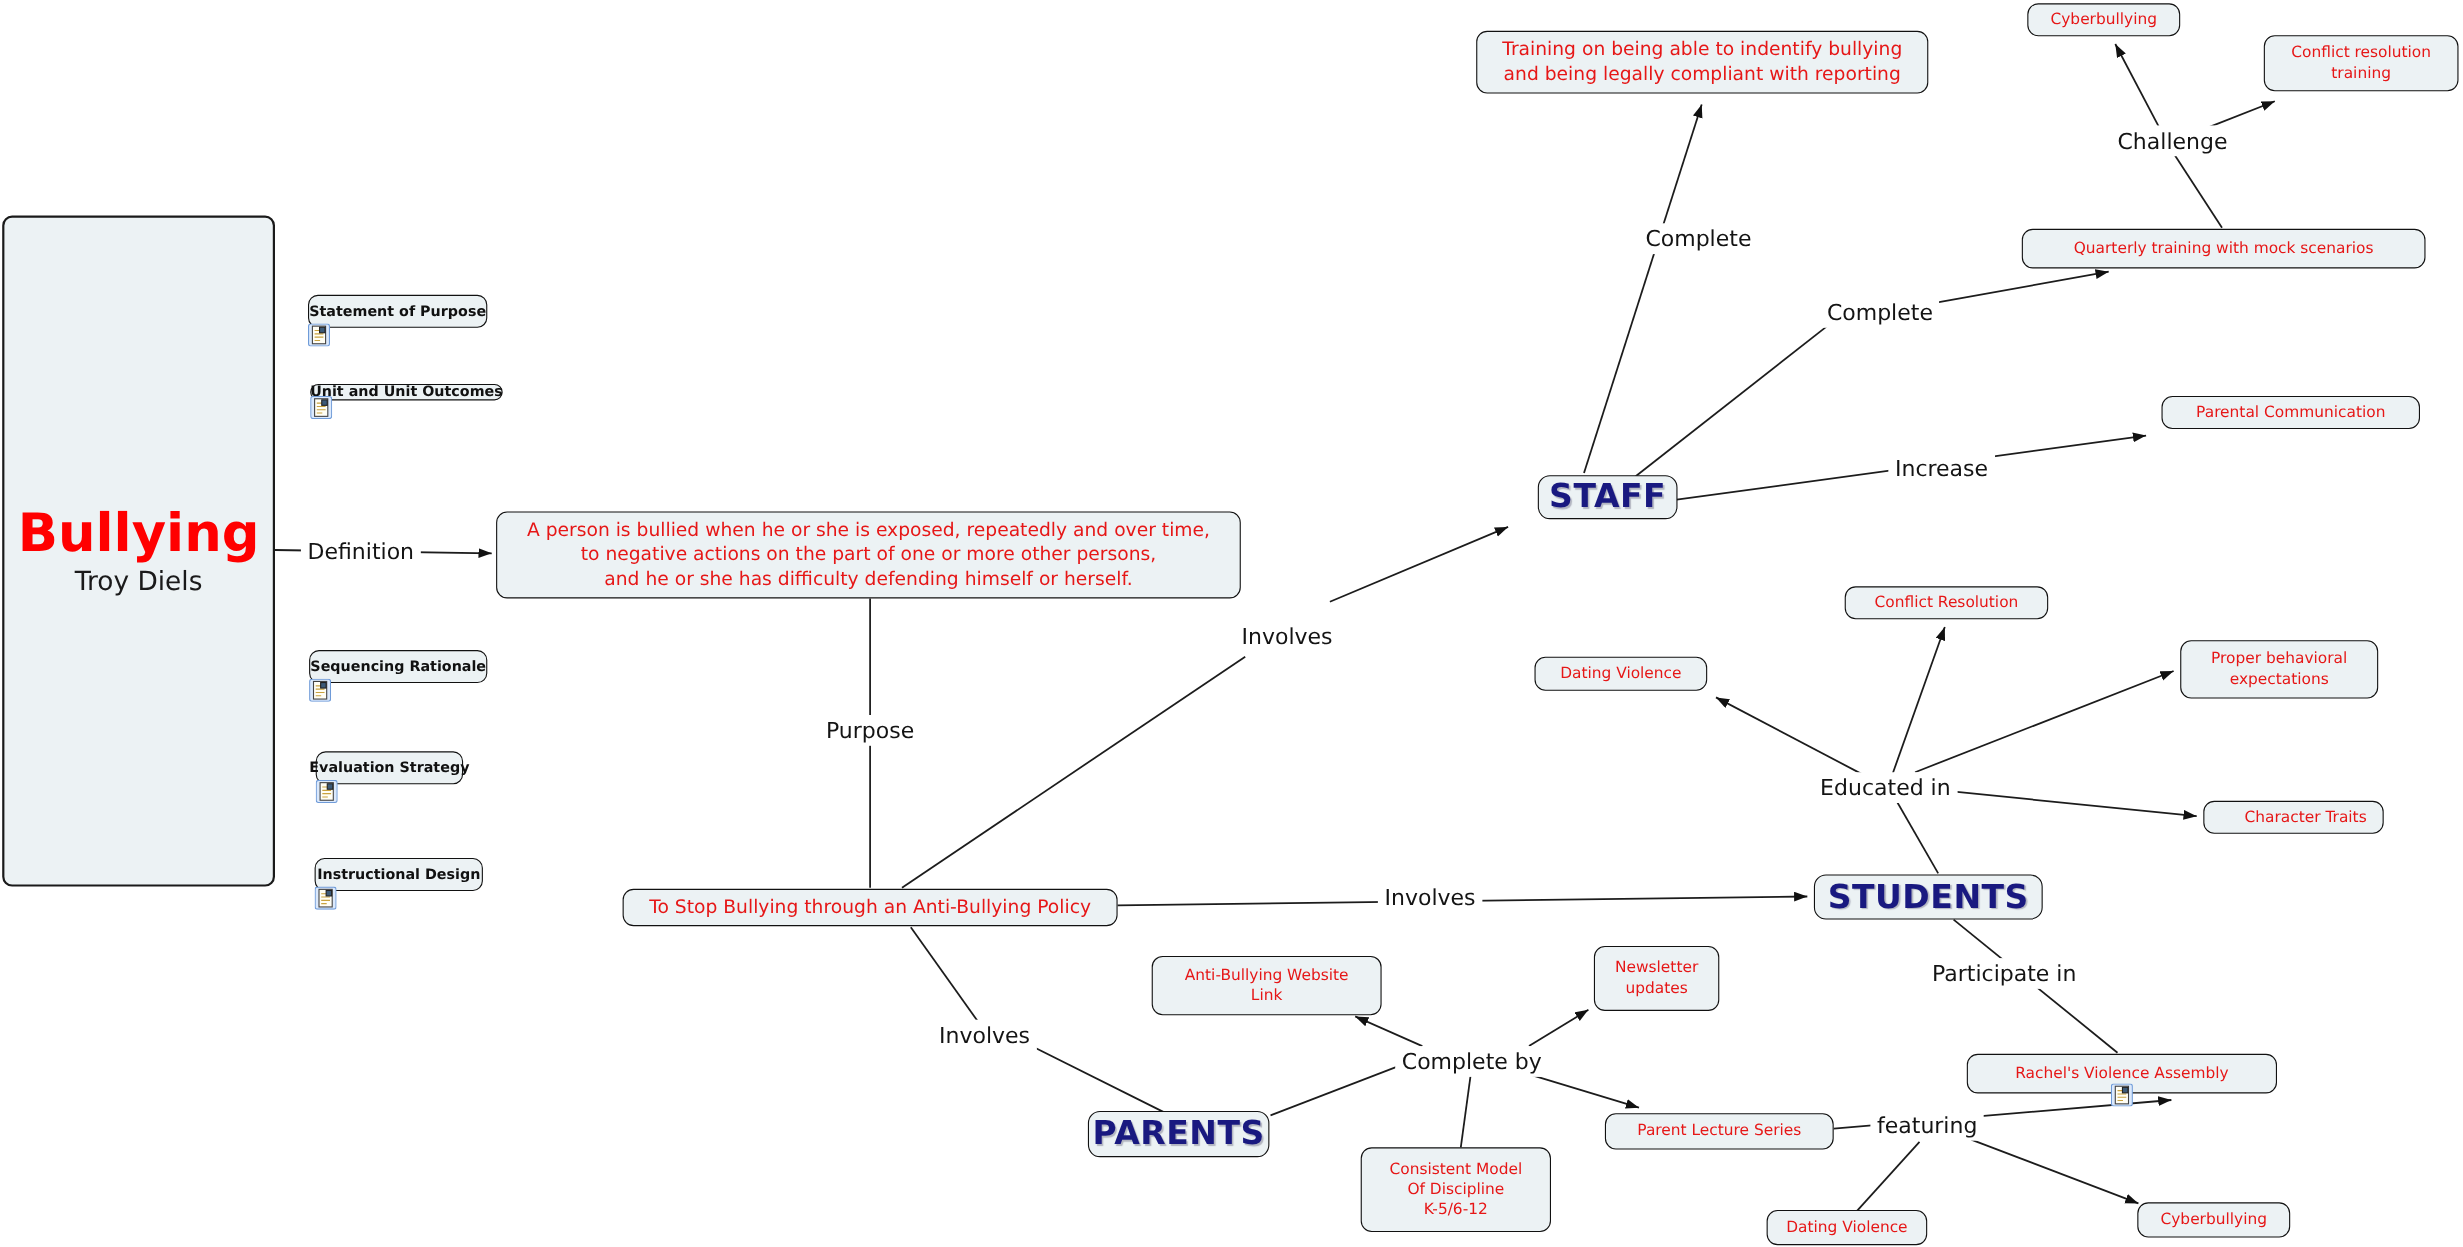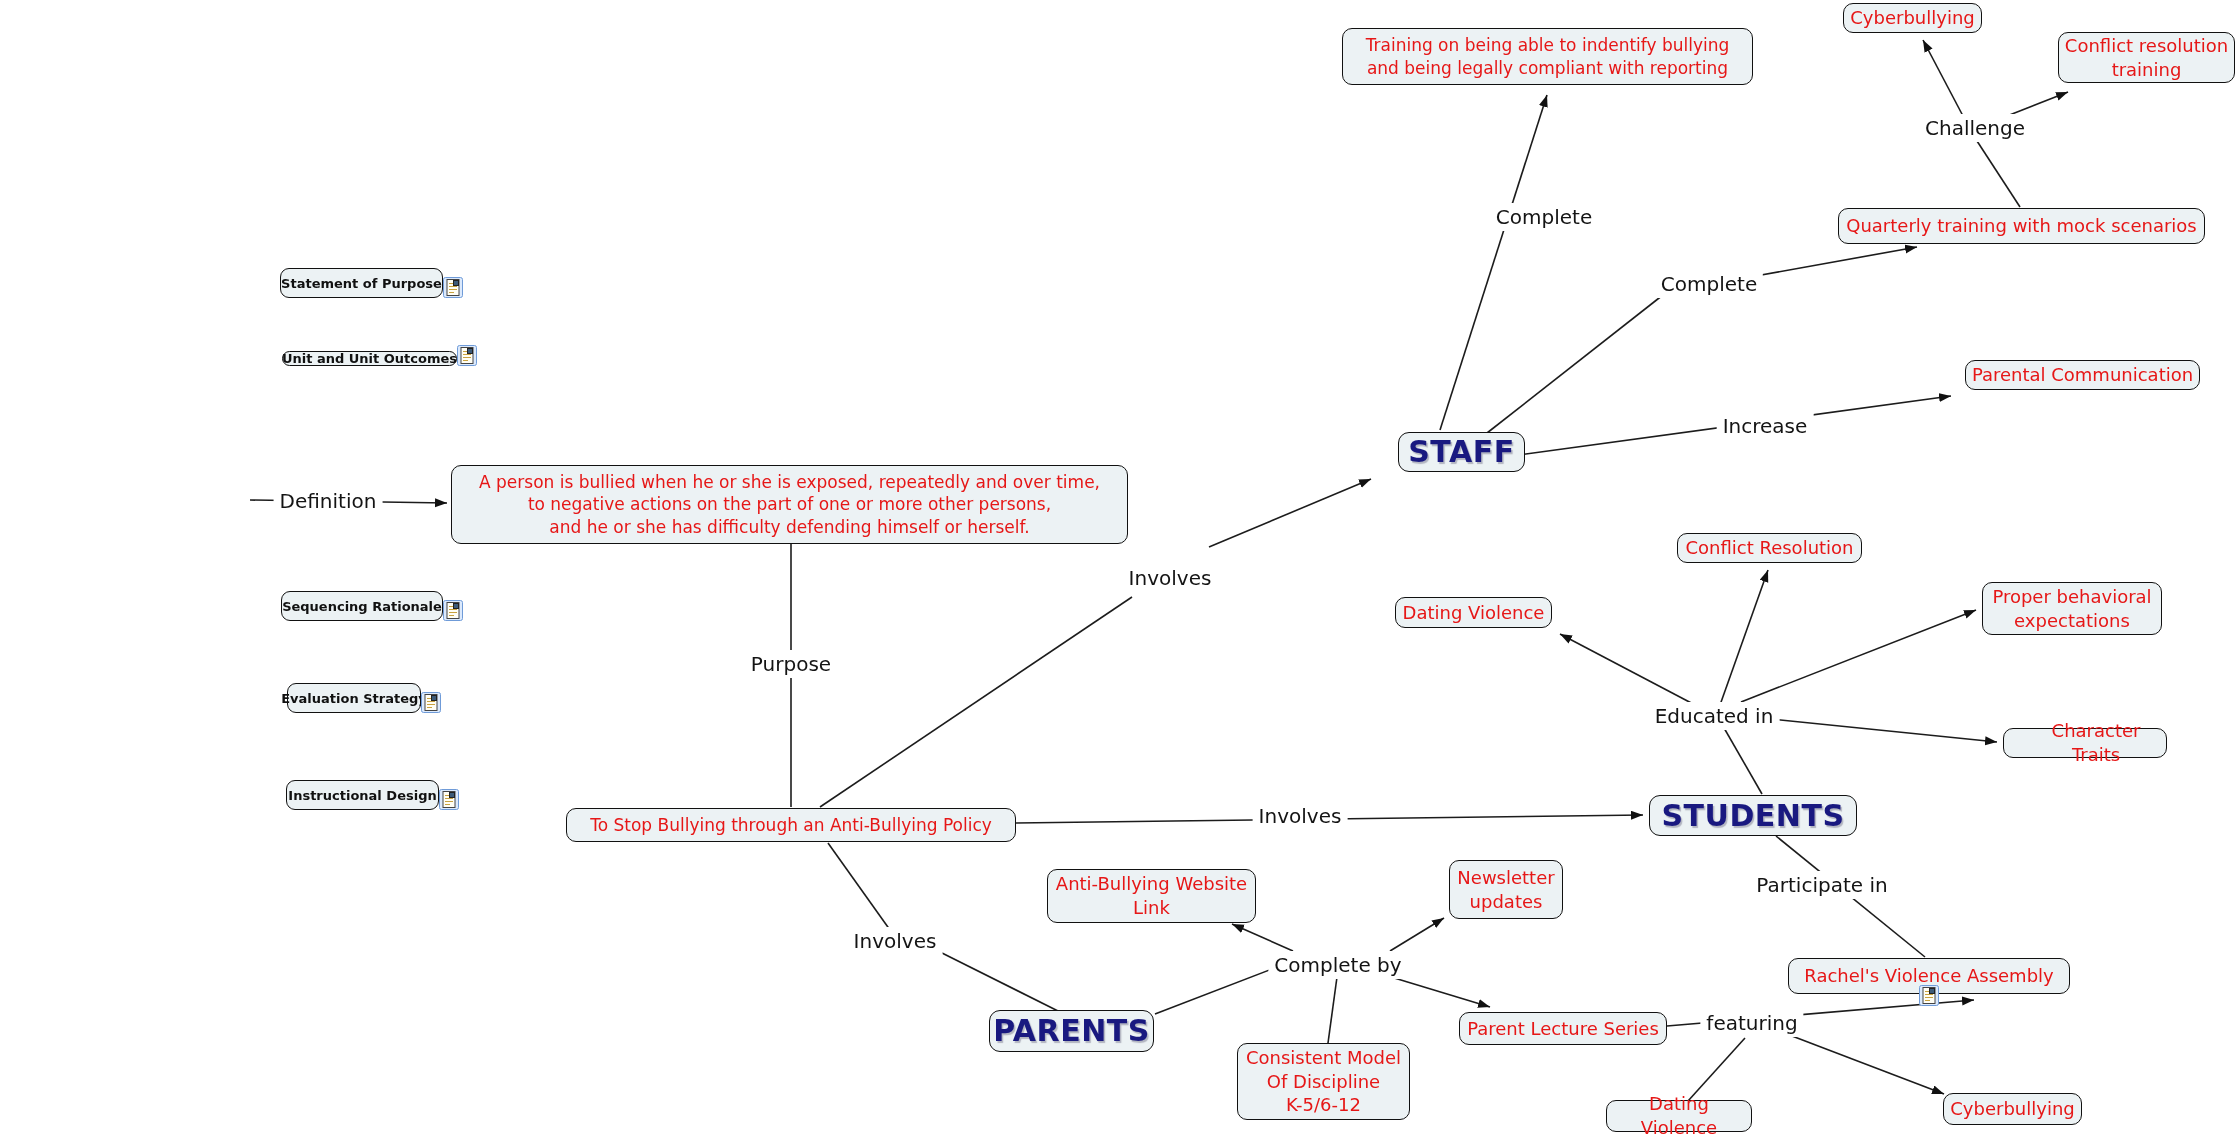--- a/index.html
+++ b/index.html
@@ -9,21 +9,21 @@
   }
   #map{position:relative;width:2239px;height:1134px;background:#ffffff;}
   #lines{position:absolute;left:0;top:0;z-index:1;}
   #lines line{stroke:#1c1c1c;stroke-width:1.6;}
 
   
   .node{
     position:absolute;z-index:3;box-sizing:border-box;
     background:#ecf2f4;border:1.6px solid #111;border-radius:10px;
     display:flex;align-items:center;justify-content:center;text-align:center;
-    font-size:18px;color:#e61717;white-space:pre-line;line-height:1.32;
+    font-size:14px;color:#e61717;white-space:pre-line;line-height:1.32;
     padding:1px 4px;
   }
   .fs17{font-size:17px;}
   .node.navy{
     color:#191980;font-weight:bold;font-size:30px;letter-spacing:0.5px;
     text-shadow:1.5px 1.5px 1px rgba(130,130,150,0.55);
     border-radius:11px;
   }
 
   
@@ -36,21 +36,21 @@
   .main-author{font-size:24px;color:#1a1a1a;margin-top:4px;}
 
   
   .link-label{
     position:absolute;z-index:2;transform:translate(-50%,-50%);
     background:#ffffff;color:#141414;font-size:20px;line-height:1.1;
     padding:3px 6px;white-space:nowrap;
   }
 
   
-  .resource-node{position:absolute;z-index:3;display:flex;flex-direction:row;align-items:flex-end;}
+  .resource-node{position:absolute;z-index:3;display:flex;flex-direction:column;align-items:flex-start;}
   .resource-node .rbox{
     box-sizing:border-box;background:#ecf2f4;border:1.6px solid #111;border-radius:9px;
     display:flex;align-items:center;justify-content:center;
     font-size:13px;font-weight:bold;color:#111;white-space:nowrap;padding:0 8px;
   }
   .resource-icon{margin-top:-4px;z-index:4;}
   .float-icon{position:absolute;z-index:4;}
 </style>
 </head>
 <body>
@@ -99,20 +99,24 @@
     <line x1="1745" y1="1038" x2="1688" y2="1101"></line>
     <line x1="1792" y1="1036" x2="1944" y2="1094" marker-end="url(#arrow)"></line>
 
     <line x1="1155" y1="1014" x2="1285" y2="964"></line>
     <line x1="1293" y1="951" x2="1232" y2="924" marker-end="url(#arrow)"></line>
     <line x1="1390" y1="951" x2="1444" y2="918" marker-end="url(#arrow)"></line>
     <line x1="1337" y1="977" x2="1328" y2="1043"></line>
     <line x1="1391" y1="977" x2="1490" y2="1007" marker-end="url(#arrow)"></line>
   </svg>
 
+  <div class="main-topic">
+    <div class="main-title">Bullying</div>
+    <div class="main-author">Troy Diels</div>
+  </div>
 
   <div class="resource-node" style="left:280px;top:268px;">
     <div class="rbox" style="width:163px;height:30px;">Statement of Purpose</div>
     <svg class="resource-icon" width="20" height="21" viewBox="0 0 20 21">
         <rect x="0.5" y="0.5" width="19" height="20" rx="2" fill="#dbe9fc" stroke="#6f9bd8"></rect>
         <rect x="4" y="2.5" width="12" height="16" fill="#fffef5" stroke="#444"></rect>
         <line x1="6" y1="6.5" x2="14" y2="6.5" stroke="#c9a23f"></line>
         <line x1="6" y1="9.5" x2="14" y2="9.5" stroke="#c9a23f"></line>
         <line x1="6" y1="12.5" x2="14" y2="12.5" stroke="#c9a23f"></line>
         <line x1="6" y1="15.5" x2="11" y2="15.5" stroke="#c9a23f"></line>

